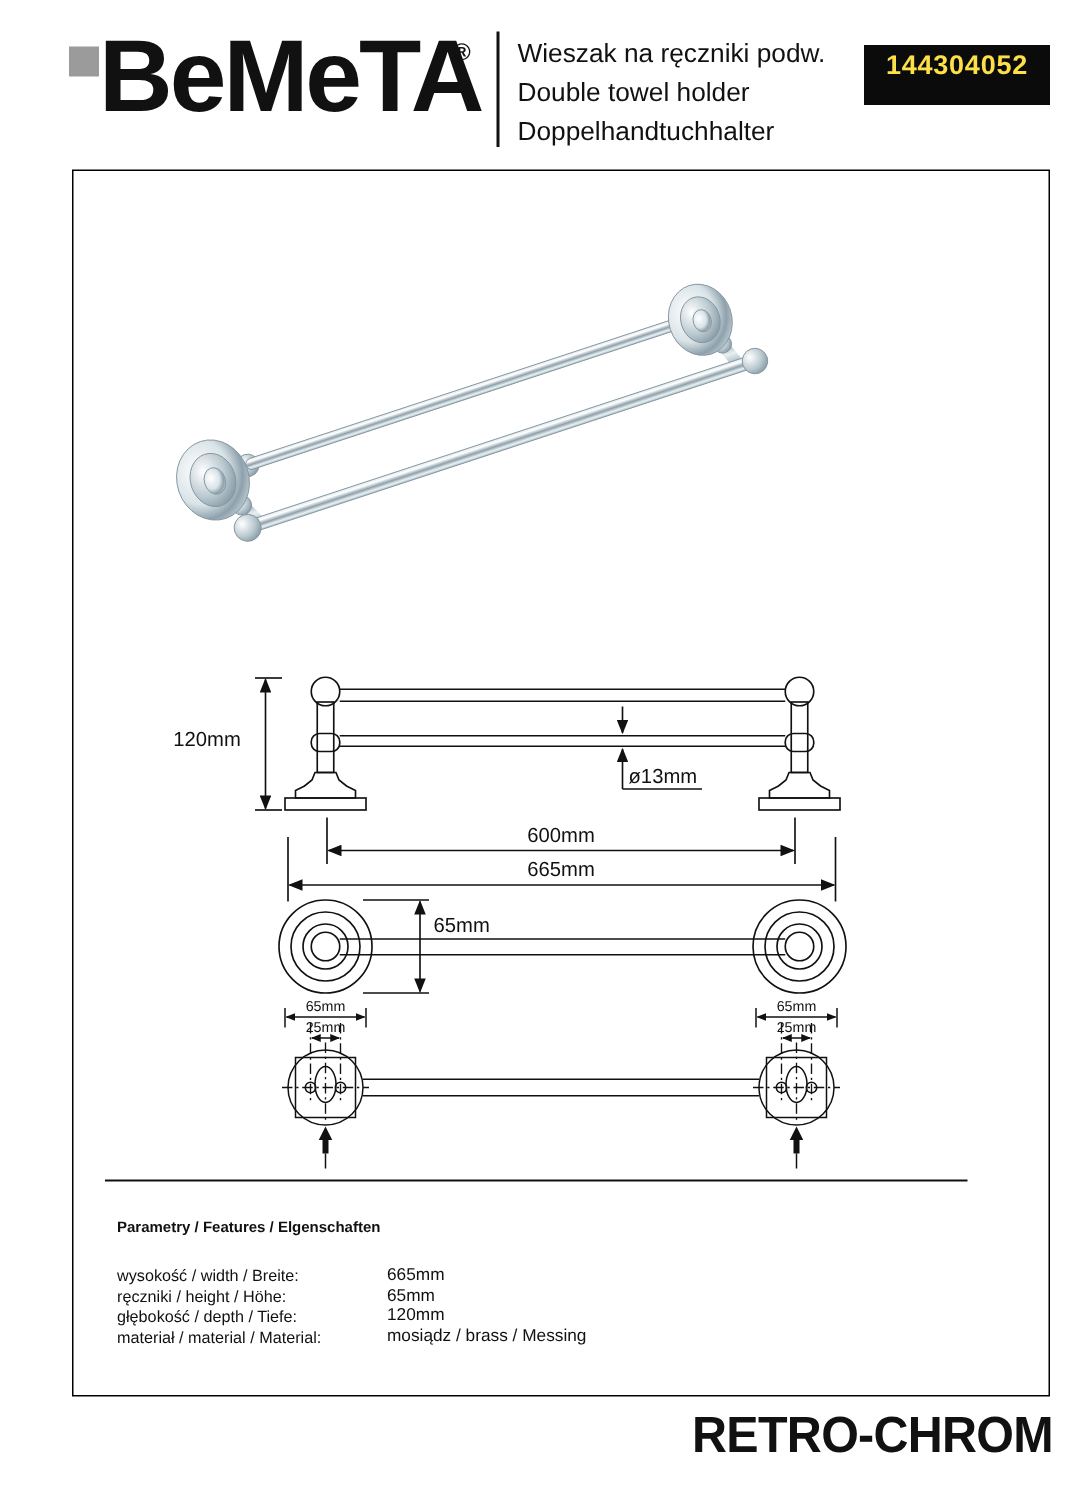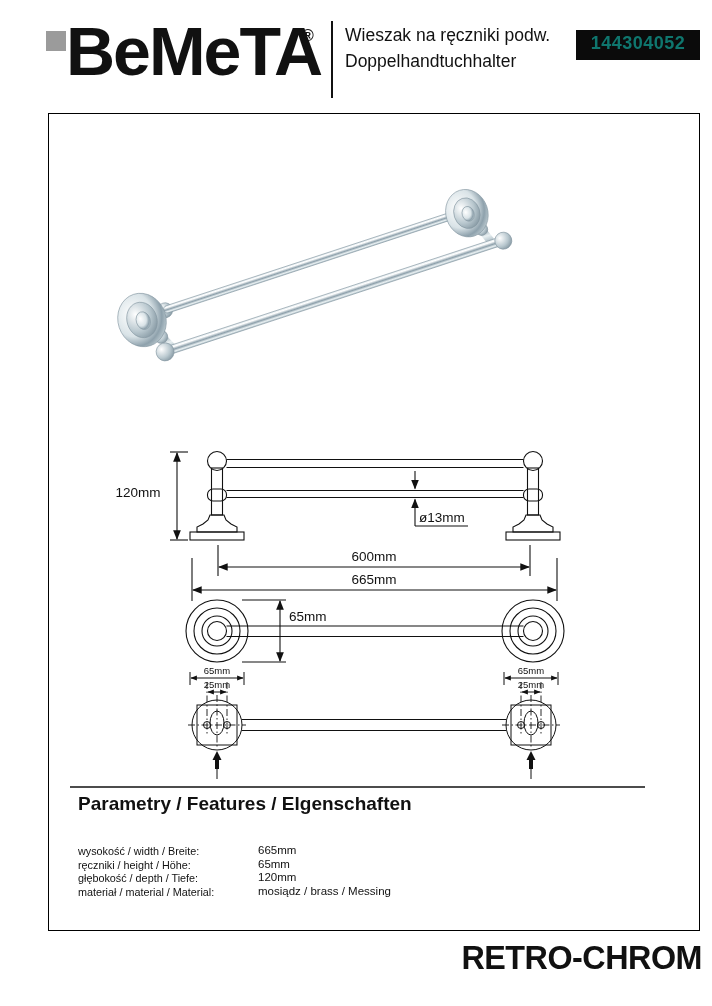--- a/index.html
+++ b/index.html
@@ -7,54 +7,55 @@
        font-family:"Liberation Sans",sans-serif;overflow:hidden}
 
   
   .logo-square{position:absolute;left:46px;top:31px;width:20px;height:20px;background:#9b9b9b}
   .logo-text{position:absolute;left:66px;top:20px;font-size:68px;line-height:62px;font-weight:bold;
              letter-spacing:-2px;white-space:nowrap}
   .logo-reg{position:absolute;left:302px;top:27px;font-size:16px;font-weight:bold}
   .header-divider{position:absolute;left:331px;top:21px;width:2px;height:77px;background:#111}
   .titles{position:absolute;left:345px;top:22px}
   .title-line{font-size:17.5px;font-weight:normal;line-height:26px;white-space:nowrap}
-  .code-badge{position:absolute;left:576px;top:30px;width:124px;height:30px;background:#0b0b0b;
-              color:#0f766e;font-size:18px;font-weight:bold;text-align:center;line-height:26px;
+  .code-badge{position:absolute;left:576px;top:30px;width:124px;height:40px;background:#0b0b0b;
+              color:#fde047;font-size:18px;font-weight:bold;text-align:center;line-height:26px;
               letter-spacing:.5px}
 
   
   .sheet-frame{position:absolute;left:48px;top:113px;width:650px;height:816px;border:1.5px solid #000}
   .photo{position:absolute;left:60px;top:140px;width:480px;height:240px}
   .drawings{position:absolute;left:50px;top:115px;width:648px;height:814px}
   .drawings text{font-family:"Liberation Sans",sans-serif;fill:#111;stroke:none}
   .dim{font-size:13.5px}
   .dim-s{font-size:9.5px}
 
   
-  .params-title{position:absolute;left:78px;top:793px;margin:0;font-size:19px;font-weight:bold}
+  .params-title{position:absolute;left:78px;top:813px;margin:0;font-size:10px;font-weight:bold}
   .params{position:absolute;left:78px;top:844px;width:420px}
   .param-row{position:relative;height:13.6px}
   .param-label{position:absolute;left:0;top:1px;font-size:10.8px;white-space:nowrap}
   .param-value{position:absolute;left:180px;top:0;font-size:11.5px;white-space:nowrap}
 
   
   .series{position:absolute;left:0;top:938px;width:702px;text-align:right;font-size:34px;
           font-weight:bold;letter-spacing:-.5px;transform:scaleX(.95);transform-origin:100% 50%;
           white-space:nowrap}
 </style>
 </head>
 <body>
 
 <header>
   <span class="logo-square"></span>
   <span class="logo-text">BeMeTA</span>
   <span class="logo-reg">®</span>
   <span class="header-divider"></span>
   <div class="titles">
     <div class="title-line">Wieszak na ręczniki podw.</div>
+    <div class="title-line">Double towel holder</div>
     <div class="title-line">Doppelhandtuchhalter</div>
   </div>
   <div class="code-badge">144304052</div>
 </header>
 
 <div class="sheet-frame"></div>
 
 <svg class="photo" viewBox="0 0 480 240">
   <defs>
     <linearGradient id="barGrad" x1="0" y1="0" x2="0" y2="1">

